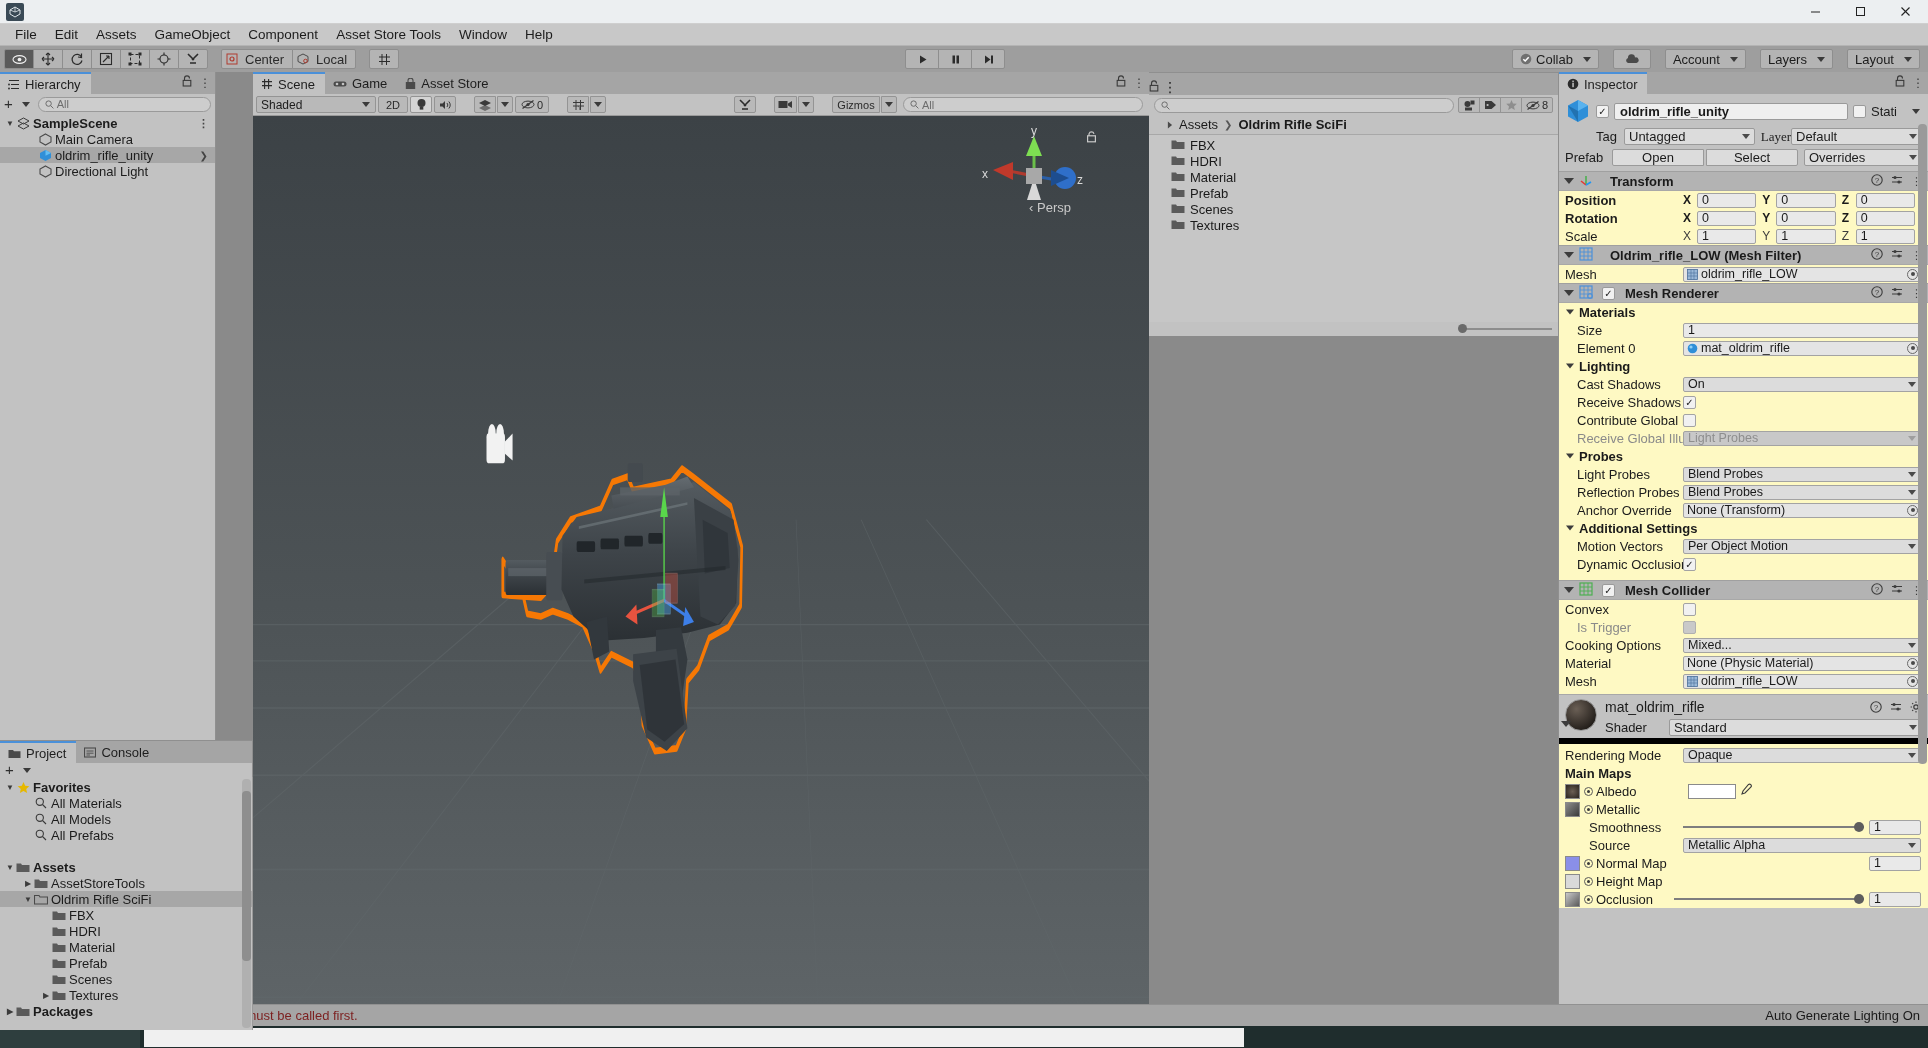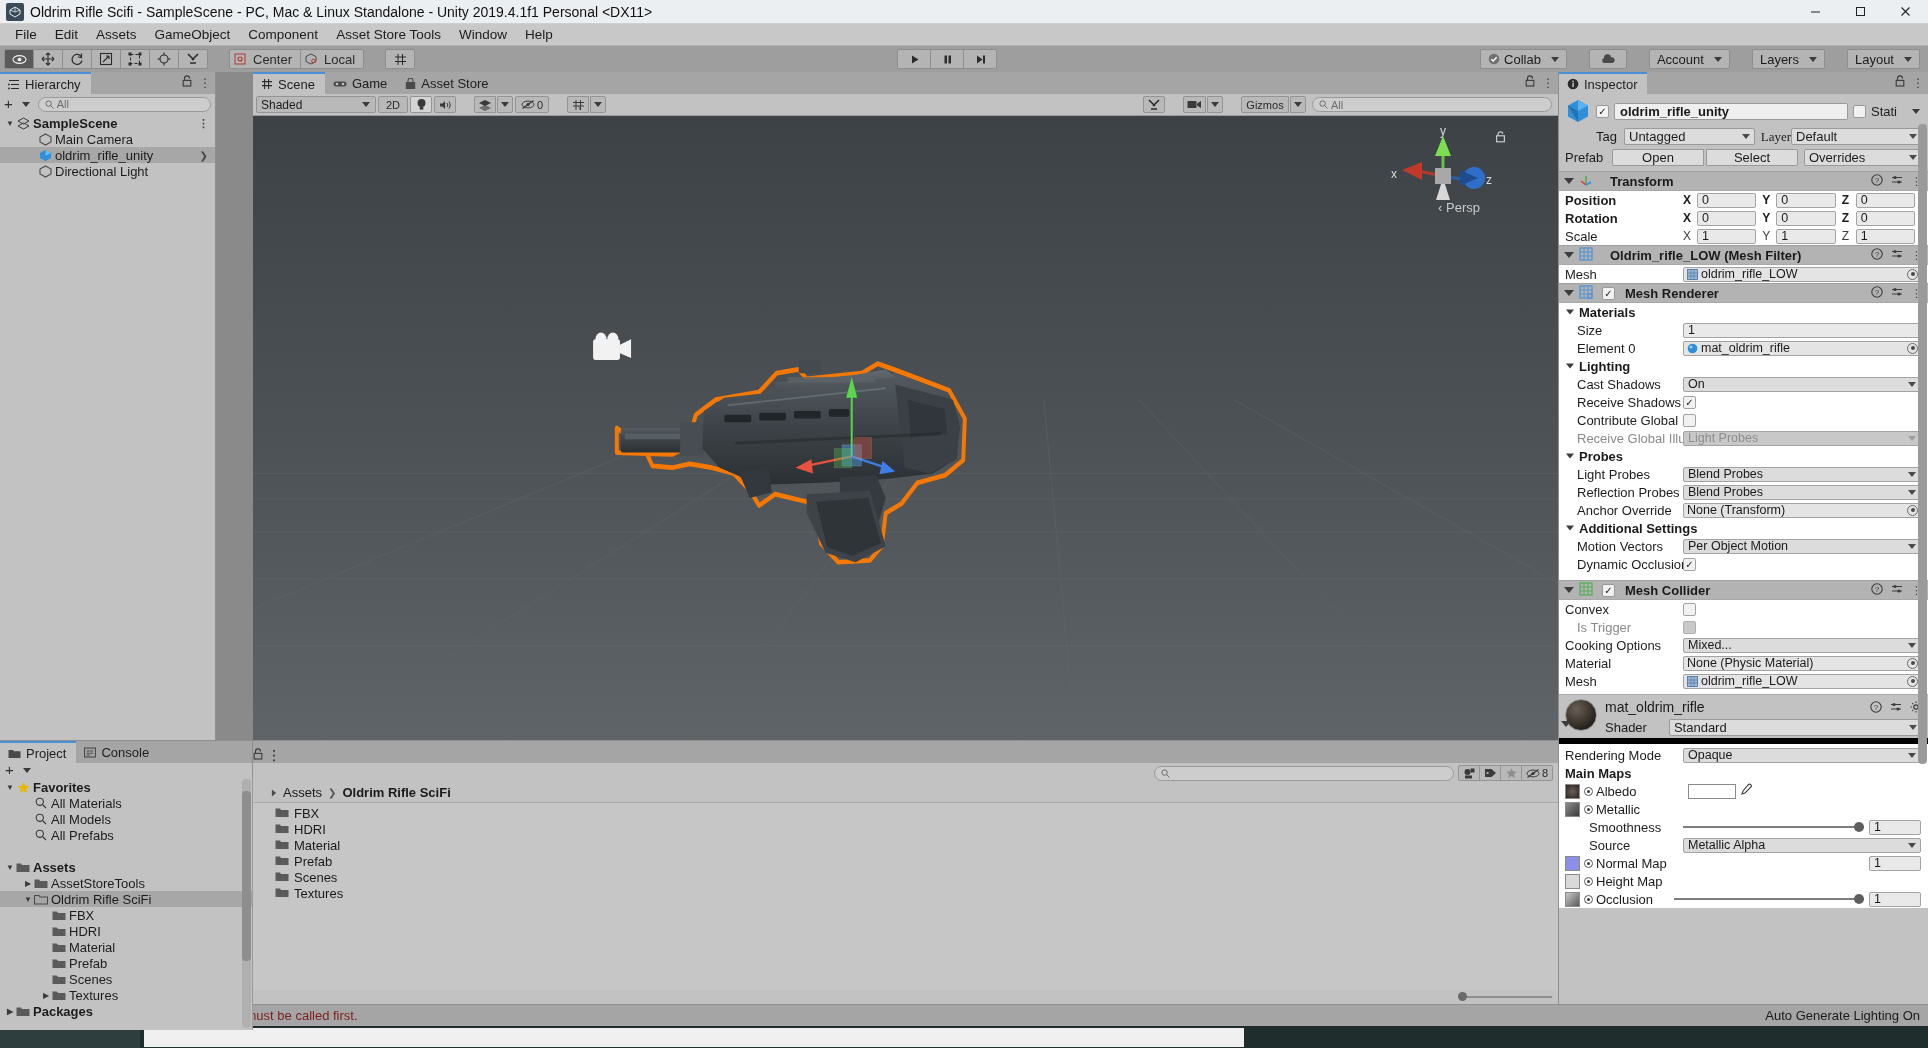--- a/index.html
+++ b/index.html
@@ -37,21 +37,21 @@
     height: 22px; background: #c8c8c8; display: flex; align-items: center;
     padding-left: 6px; flex: 0 0 22px; border-bottom: 1px solid #b4b4b4;
   }
   .menu-item {
     padding: 2px 9px; font-size: 13.5px; color: #1c1c1c; line-height: 16px;
   }
 
   
   .toolbar {
     height: 26px; background: #9e9e9e; display: flex; align-items: center;
-    flex: 0 0 26px; padding: 0 4px; gap: 16px;
+    flex: 0 0 26px; padding: 0 4px; gap: 8px;
   }
   .tgroup { display: flex; align-items: center; height: 20px; margin-right: 5px; }
   .tbtn {
     height: 20px; min-width: 30px; background: #b4b4b4; border: 1px solid #8e8e8e;
     display: flex; align-items: center; justify-content: center; color: #2b2b2b;
     font-size: 12px; margin-left: -1px; padding: 0 4px;
   }
   .tbtn:first-child { margin-left: 0; border-radius: 2px 0 0 2px; }
   .tbtn:last-child { border-radius: 0 2px 2px 0; }
   .tbtn.active { background: #5a5a5a; color: #f0f0f0; }
@@ -101,21 +101,21 @@
   .twist { width: 12px; text-align: center; font-size: 8px; color: #3b3b3b; flex: 0 0 12px; }
   .tico { width: 14px; height: 13px; margin-right: 3px; flex: 0 0 14px; display: flex; align-items: center; justify-content: center; }
   .trow.bold { font-weight: bold; }
   .rowdots { position: absolute; right: 6px; font-size: 11px; color: #444; letter-spacing: 0; }
   .rowarrow { position: absolute; right: 7px; font-size: 10px; color: #444; }
 
   
   .hierarchy { width: 253px; flex: 0 0 253px; border-right: 1px solid #8f8f8f; }
 
   
-  .center { flex: 1; display: flex; flex-direction: column; min-width: 0; }
+  .center { flex: 1; display: flex; flex-direction: row; min-width: 0; }
   .scene-panel { flex: 1; display: flex; flex-direction: column; min-height: 0; }
   .scene-toolbar { height: 22px; background: #c2c2c2; display: flex; align-items: center; padding: 0 3px; gap: 2px; border-bottom: 1px solid #9a9a9a; }
   .sdrop {
     height: 17px; background: #b9b9b9; border: 1px solid #949494; border-radius: 2px;
     display: flex; align-items: center; padding: 0 4px; font-size: 12px; color: #1c1c1c;
   }
   .sbtn {
     height: 17px; min-width: 22px; background: #b9b9b9; border: 1px solid #949494;
     display: flex; align-items: center; justify-content: center; font-size: 11px; color: #2a2a2a;
     padding: 0 3px; margin-left: -1px;
@@ -170,21 +170,21 @@
   }
   .dd .dc { position: absolute; right: 4px; width: 0; height: 0; border-left: 4px solid transparent; border-right: 4px solid transparent; border-top: 5px solid #4a4a4a; }
   .row3 { display: flex; align-items: center; gap: 3px; margin-top: 4px; }
   .pbtn { height: 17px; background: #dcdcdc; border: 1px solid #9a9a9a; display: flex; align-items: center; justify-content: center; font-size: 13px; margin-left:-1px; }
   .comp-header {
     height: 20px; background: #b3b3b3; display: flex; align-items: center; gap: 5px;
     padding: 0 5px; border-top: 1px solid #a0a0a0; border-bottom: 1px solid #a8a8a8; position: relative;
   }
   .comp-title { font-weight: bold; font-size: 13px; }
   .hdr-right { position: absolute; right: 6px; display: flex; gap: 8px; align-items: center; font-size: 11px; color: #3c3c3c; }
-  .sect { background: #ffffff; }
+  .sect { background: #fef9c3; }
   .frow { height: 18px; display: flex; align-items: center; font-size: 13px; padding-left: 6px; }
   .flabel { width: 118px; flex: 0 0 118px; color: #1c1c1c; white-space: nowrap; overflow: hidden; }
   .flabel.ind { padding-left: 12px; }
   .flabel.ind2 { padding-left: 24px; }
   .flabel.b { font-weight: bold; }
   .flabel.dim { color: #8a8a8a; }
   .xyz { display: flex; flex: 1; gap: 0; padding-right: 7px; }
   .xyz .ax { width: 14px; font-weight: bold; font-size: 12px; display: flex; align-items: center; }
   .xyz .ax.n { font-weight: normal; color: #3c3c3c; }
   .numf { flex: 1; height: 15px; background: #e9e9e9; border: 1px solid #a3a3a3; border-radius: 2px; display: flex; align-items: center; padding: 0 4px; font-size: 12.5px; margin-right: 6px; }
@@ -234,21 +234,20 @@
 
   <div class="titlebar">
     <div class="tb-icon">
       <svg width="12" height="12" viewBox="0 0 12 12">
           <polygon points="6,1 11,4 11,8 6,11 1,8 1,4" fill="none" stroke="#dfe6ea" stroke-width="1"></polygon>
           <line x1="6" y1="1" x2="6" y2="6" stroke="#dfe6ea" stroke-width="0.8"></line>
           <line x1="1" y1="4" x2="6" y2="6" stroke="#dfe6ea" stroke-width="0.8"></line>
           <line x1="11" y1="4" x2="6" y2="6" stroke="#dfe6ea" stroke-width="0.8"></line>
         </svg>
     </div>
-    <div class="tb-title">Oldrim Rifle Scifi - SampleScene - PC, Mac &amp; Linux Standalone - Unity 2019.4.1f1 Personal &lt;DX11&gt;</div>
     <div class="tb-spacer"></div>
     <div class="tb-btns">
       <div class="tb-btn">
         <svg width="11" height="11" viewBox="0 0 11 11">
             <line x1="1" y1="6" x2="10" y2="6" stroke="#222" stroke-width="1"></line>
           </svg>
       </div>
       <div class="tb-btn">
         <svg width="11" height="11" viewBox="0 0 11 11">
             <rect x="1.5" y="1.5" width="8" height="8" fill="none" stroke="#222" stroke-width="1"></rect>

